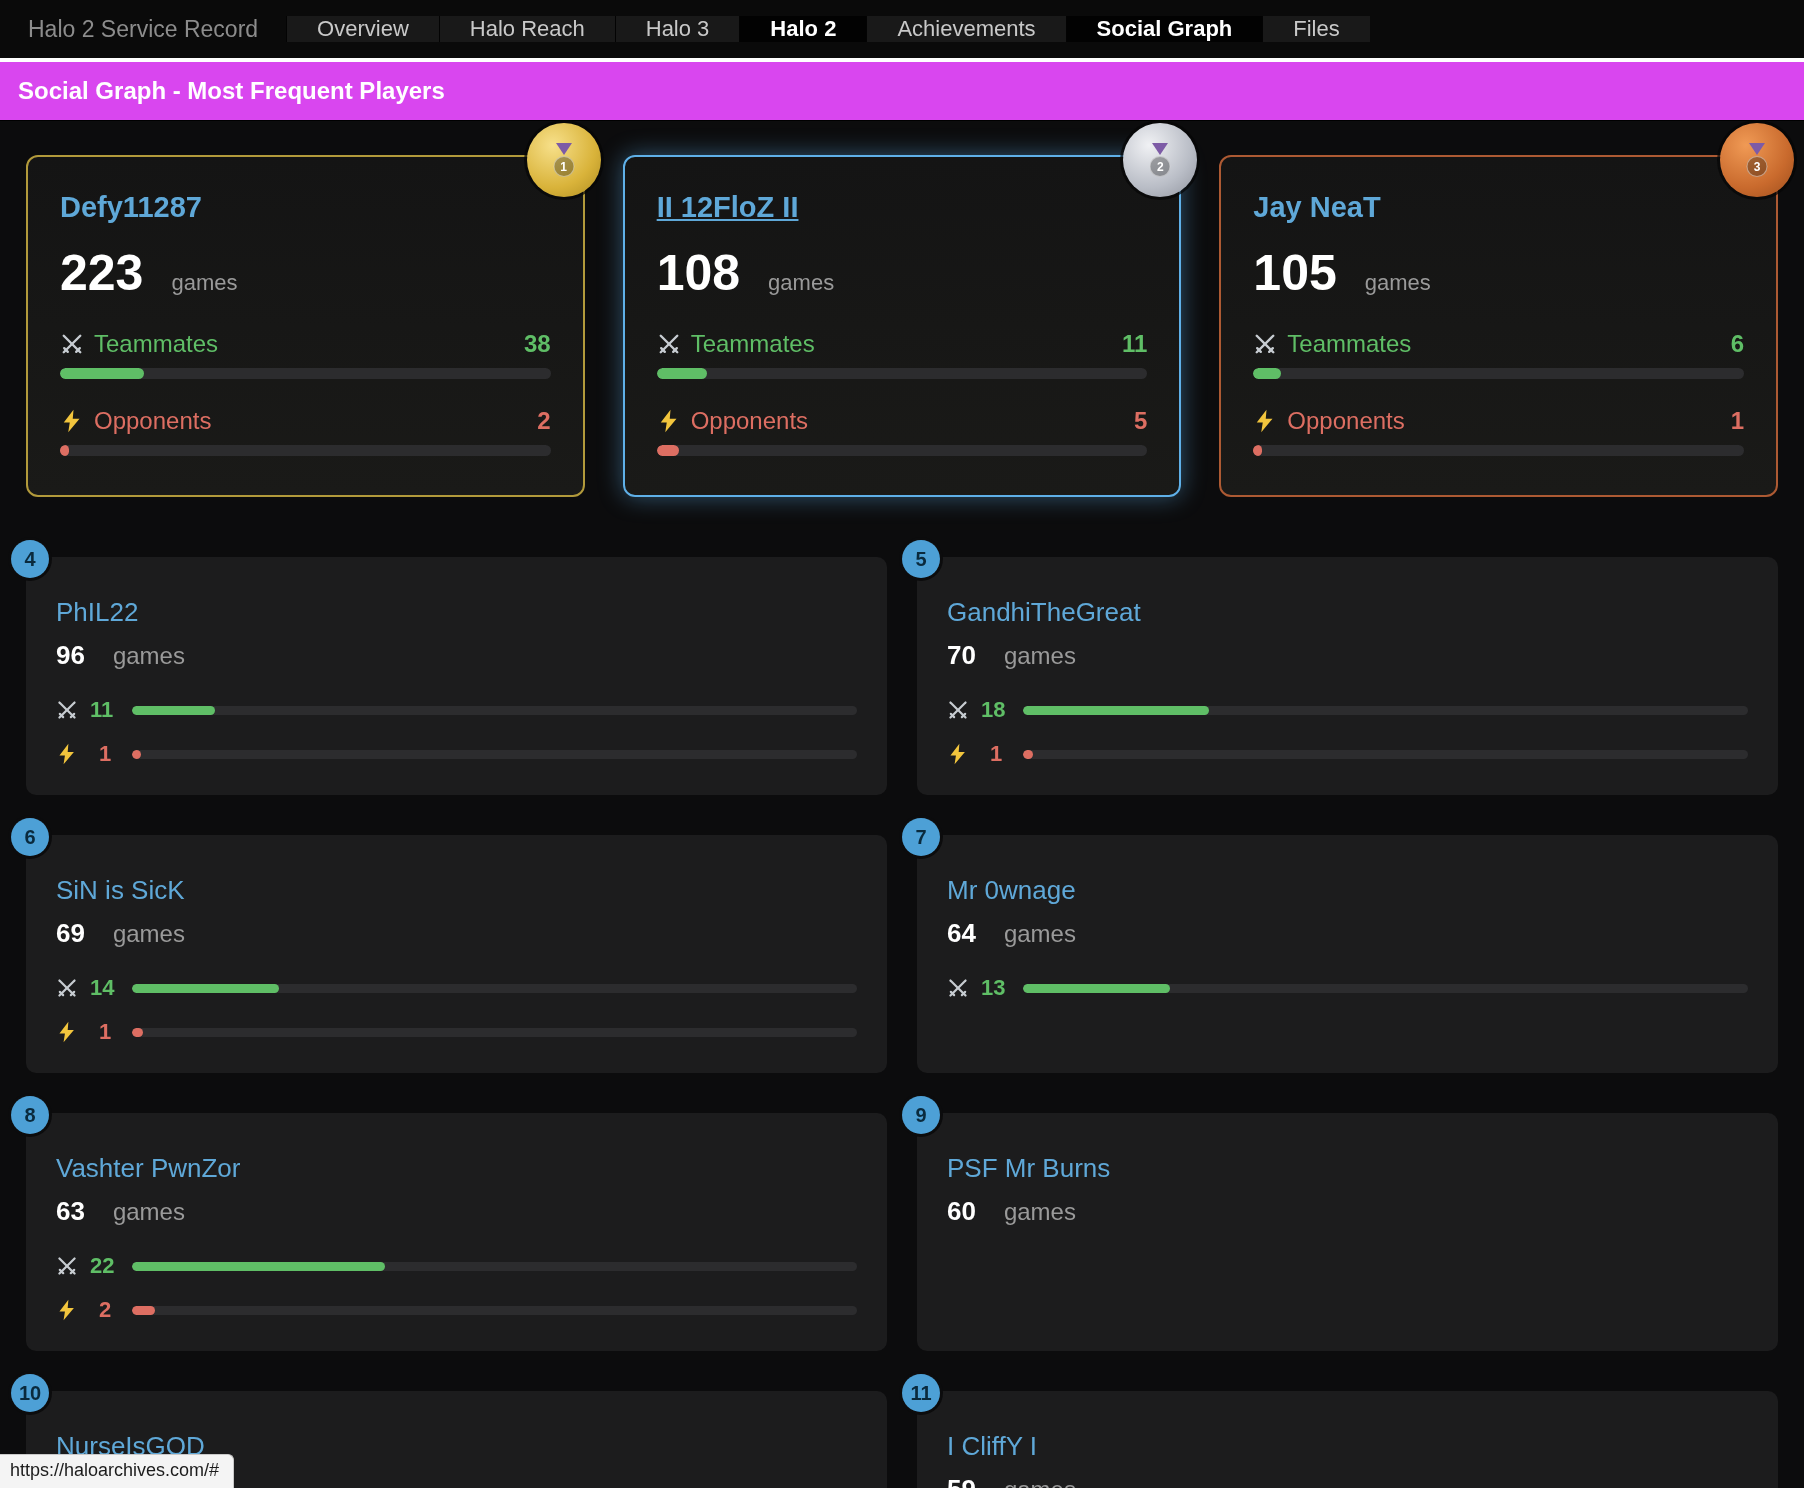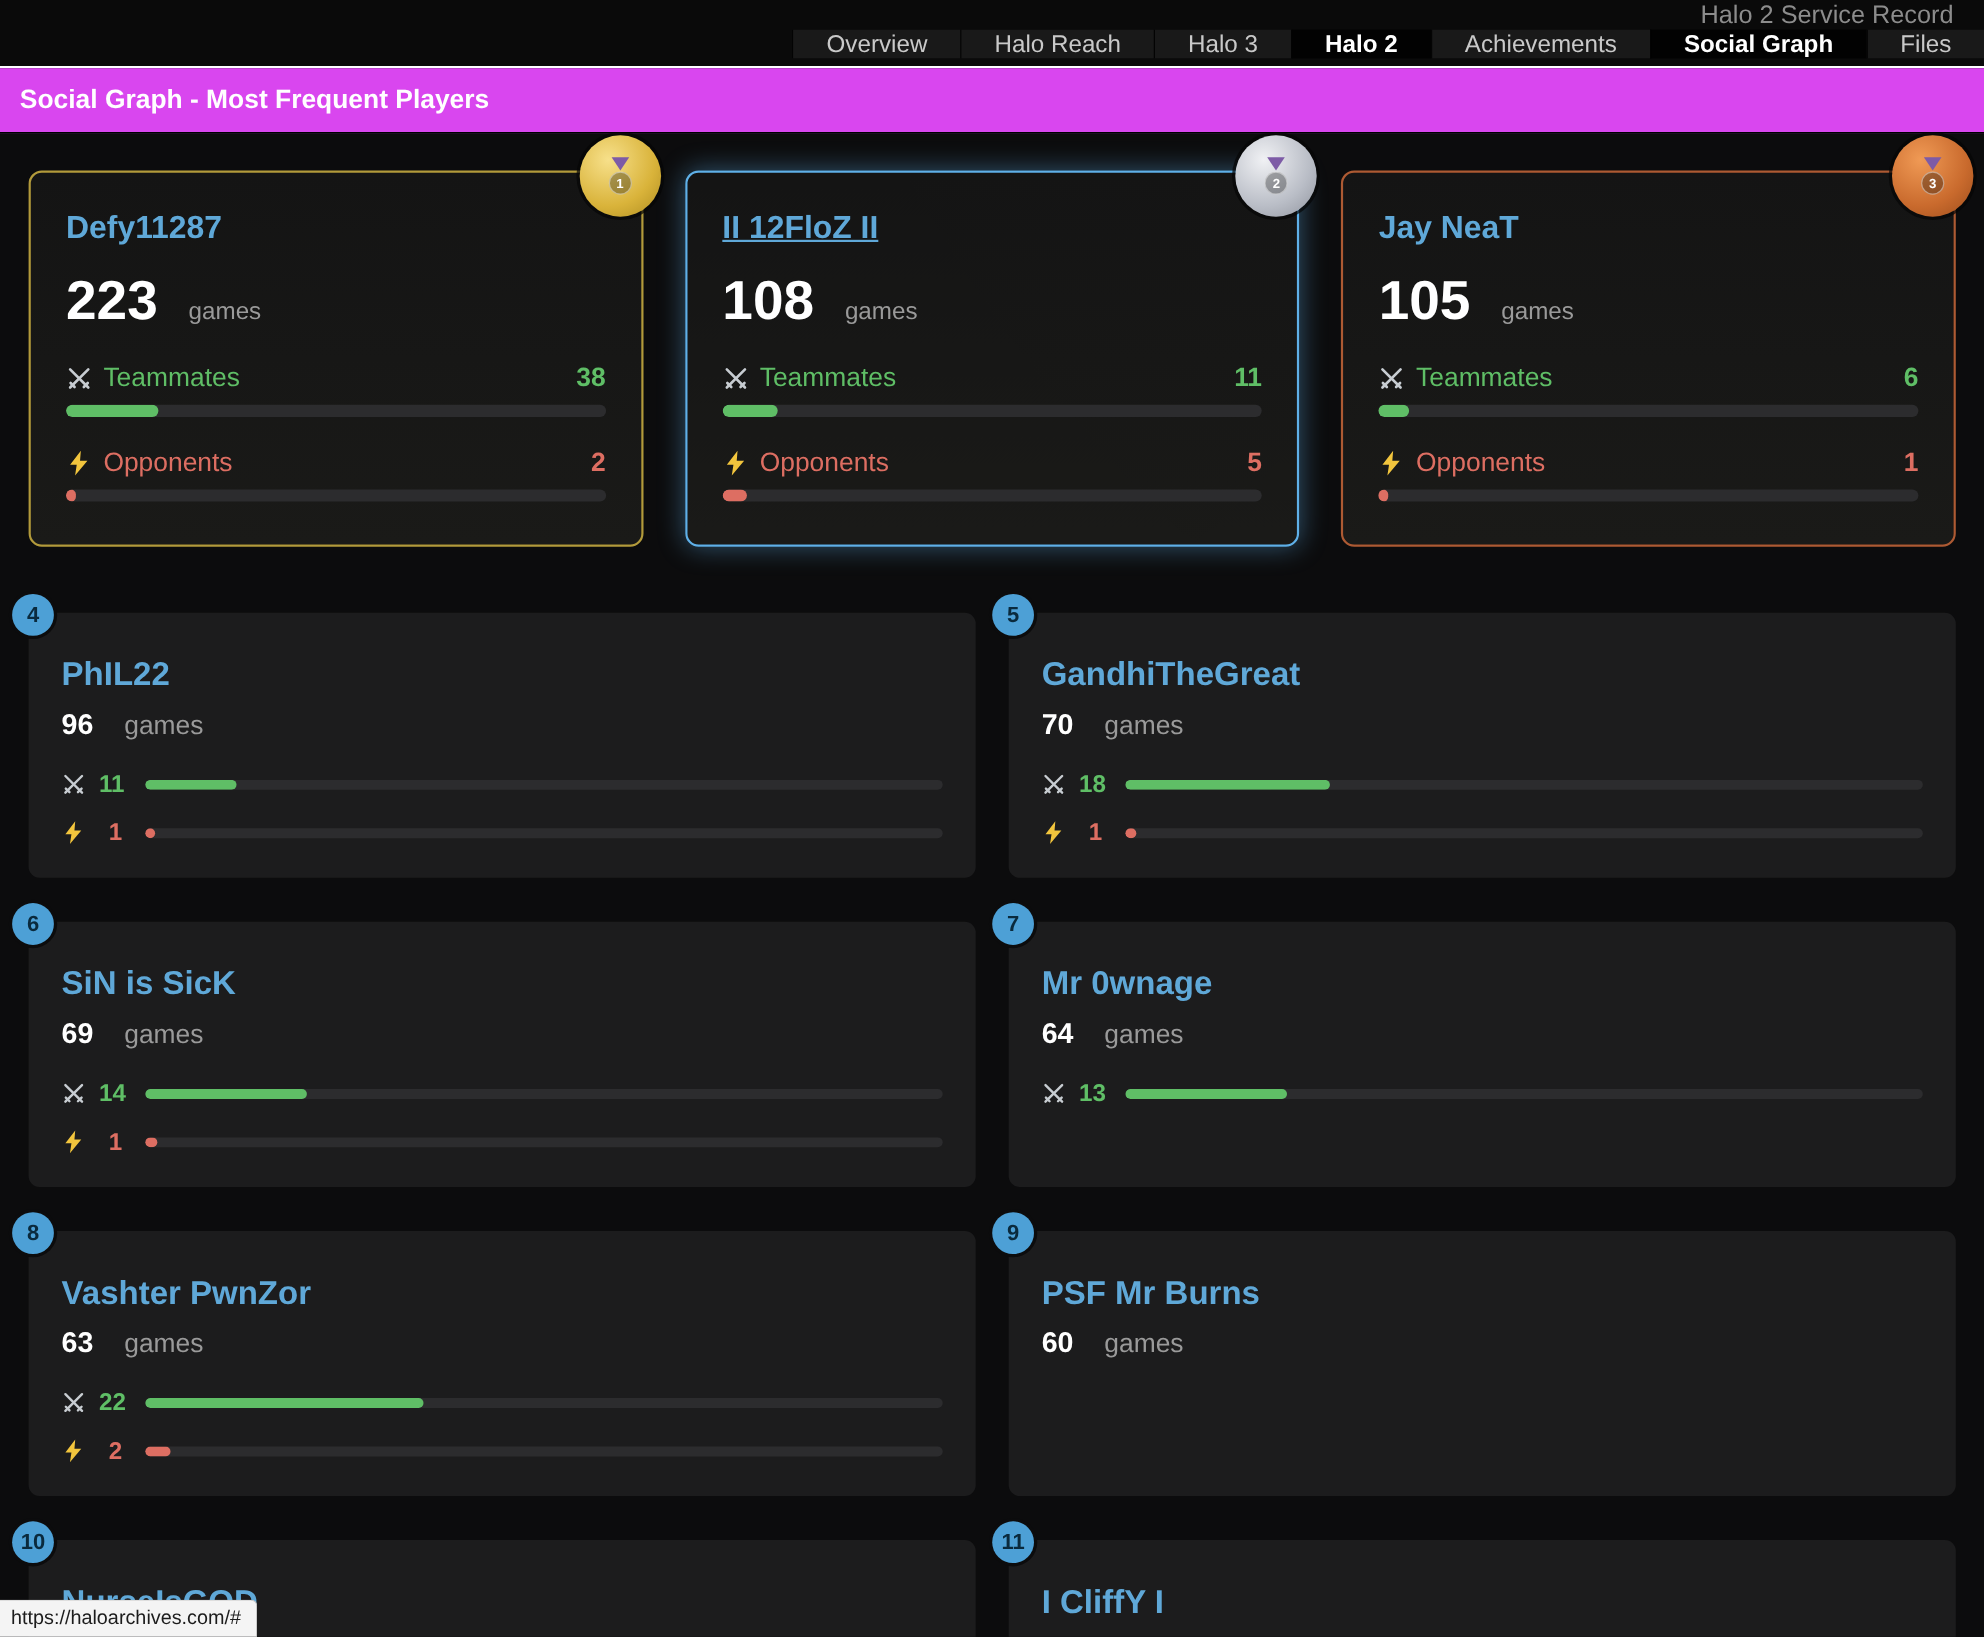--- a/index.html
+++ b/index.html
@@ -5,22 +5,22 @@
   * { box-sizing: border-box; margin: 0; padding: 0; }
   html, body {
     width: 1804px; height: 1488px; overflow: hidden;
     background: #0c0c0d;
     font-family: "Liberation Sans", "DejaVu Sans", sans-serif;
     color: #e8e8e8;
   }
 
   
   nav.topnav {
-    display: flex; align-items: flex-end;
-    height: 62px; background: #0a0a0a; border-bottom: 2px solid #ffffff; flex-direction: column;
+    display: flex; align-items: center;
+    height: 62px; background: #0a0a0a; border-bottom: 4px solid #ffffff;
   }
   .brand {
     color: #8c8c8c; font-size: 23px; padding: 0 28px;
     display: flex; align-items: center; white-space: nowrap;
   }
   #tabs { display: flex; }
   .tab {
     display: flex; align-items: center; padding: 0 30px;
     background: #191919; color: #c9c9c9; font-size: 22px;
     border-left: 1px solid #030303; cursor: pointer; white-space: nowrap;
@@ -118,21 +118,21 @@
   }
   .rank-badge {
     position: absolute; top: -17px; left: -15px;
     width: 38px; height: 38px; border-radius: 50%;
     background: #4da0d6; color: #0a2a3d;
     font-size: 20px; font-weight: 700;
     display: flex; align-items: center; justify-content: center;
     box-shadow: 0 0 0 3px #0c0c0d;
   }
   .card .pname {
-    color: var(--accent-blue, #5fa8d8); font-size: 30px; font-weight: 700;
+    color: var(--accent-blue, #5fa8d8); font-size: 26px; font-weight: 400;
     margin: 12px 0 12px 0; cursor: pointer; display: inline-block;
   }
   .card .games-num { color: #ffffff; font-size: 26px; font-weight: 700; }
   .card .games-label { font-size: 24px; }
 
   .inline-row {
     display: flex; align-items: center; gap: 12px; margin-top: 26px;
   }
   .inline-row + .inline-row { margin-top: 18px; }
   .inline-row .stat-val { font-size: 22px; min-width: 30px; }

